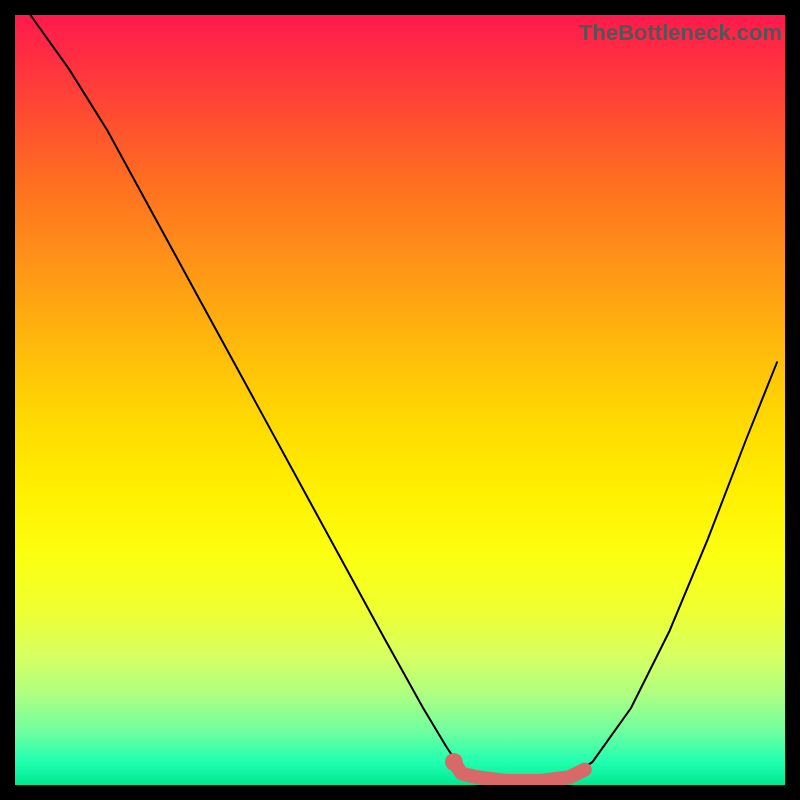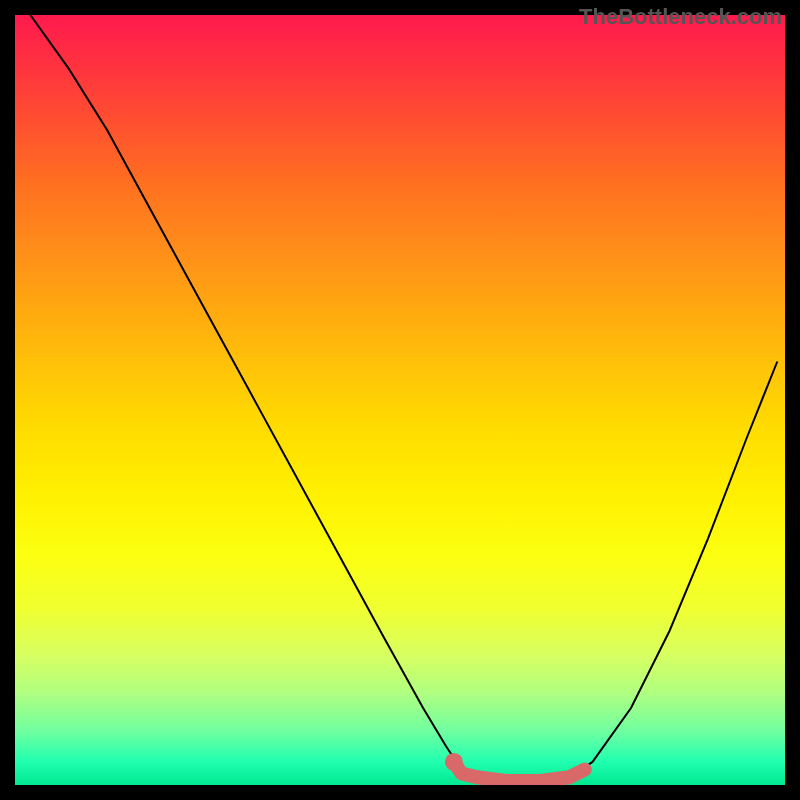--- a/index.html
+++ b/index.html
@@ -6,21 +6,21 @@
   body {
     width: 800px;
     height: 800px;
     background: #000;
     position: relative;
     overflow: hidden;
     font-family: Arial, sans-serif;
   }
   .watermark {
     position: absolute;
-    top: 4px;
+    top: 20px;
     right: 18px;
     color: #555;
     font-size: 22px;
     font-weight: bold;
     z-index: 10;
   }
   .plot-area {
     position: absolute;
     left: 15px;
     top: 15px;

